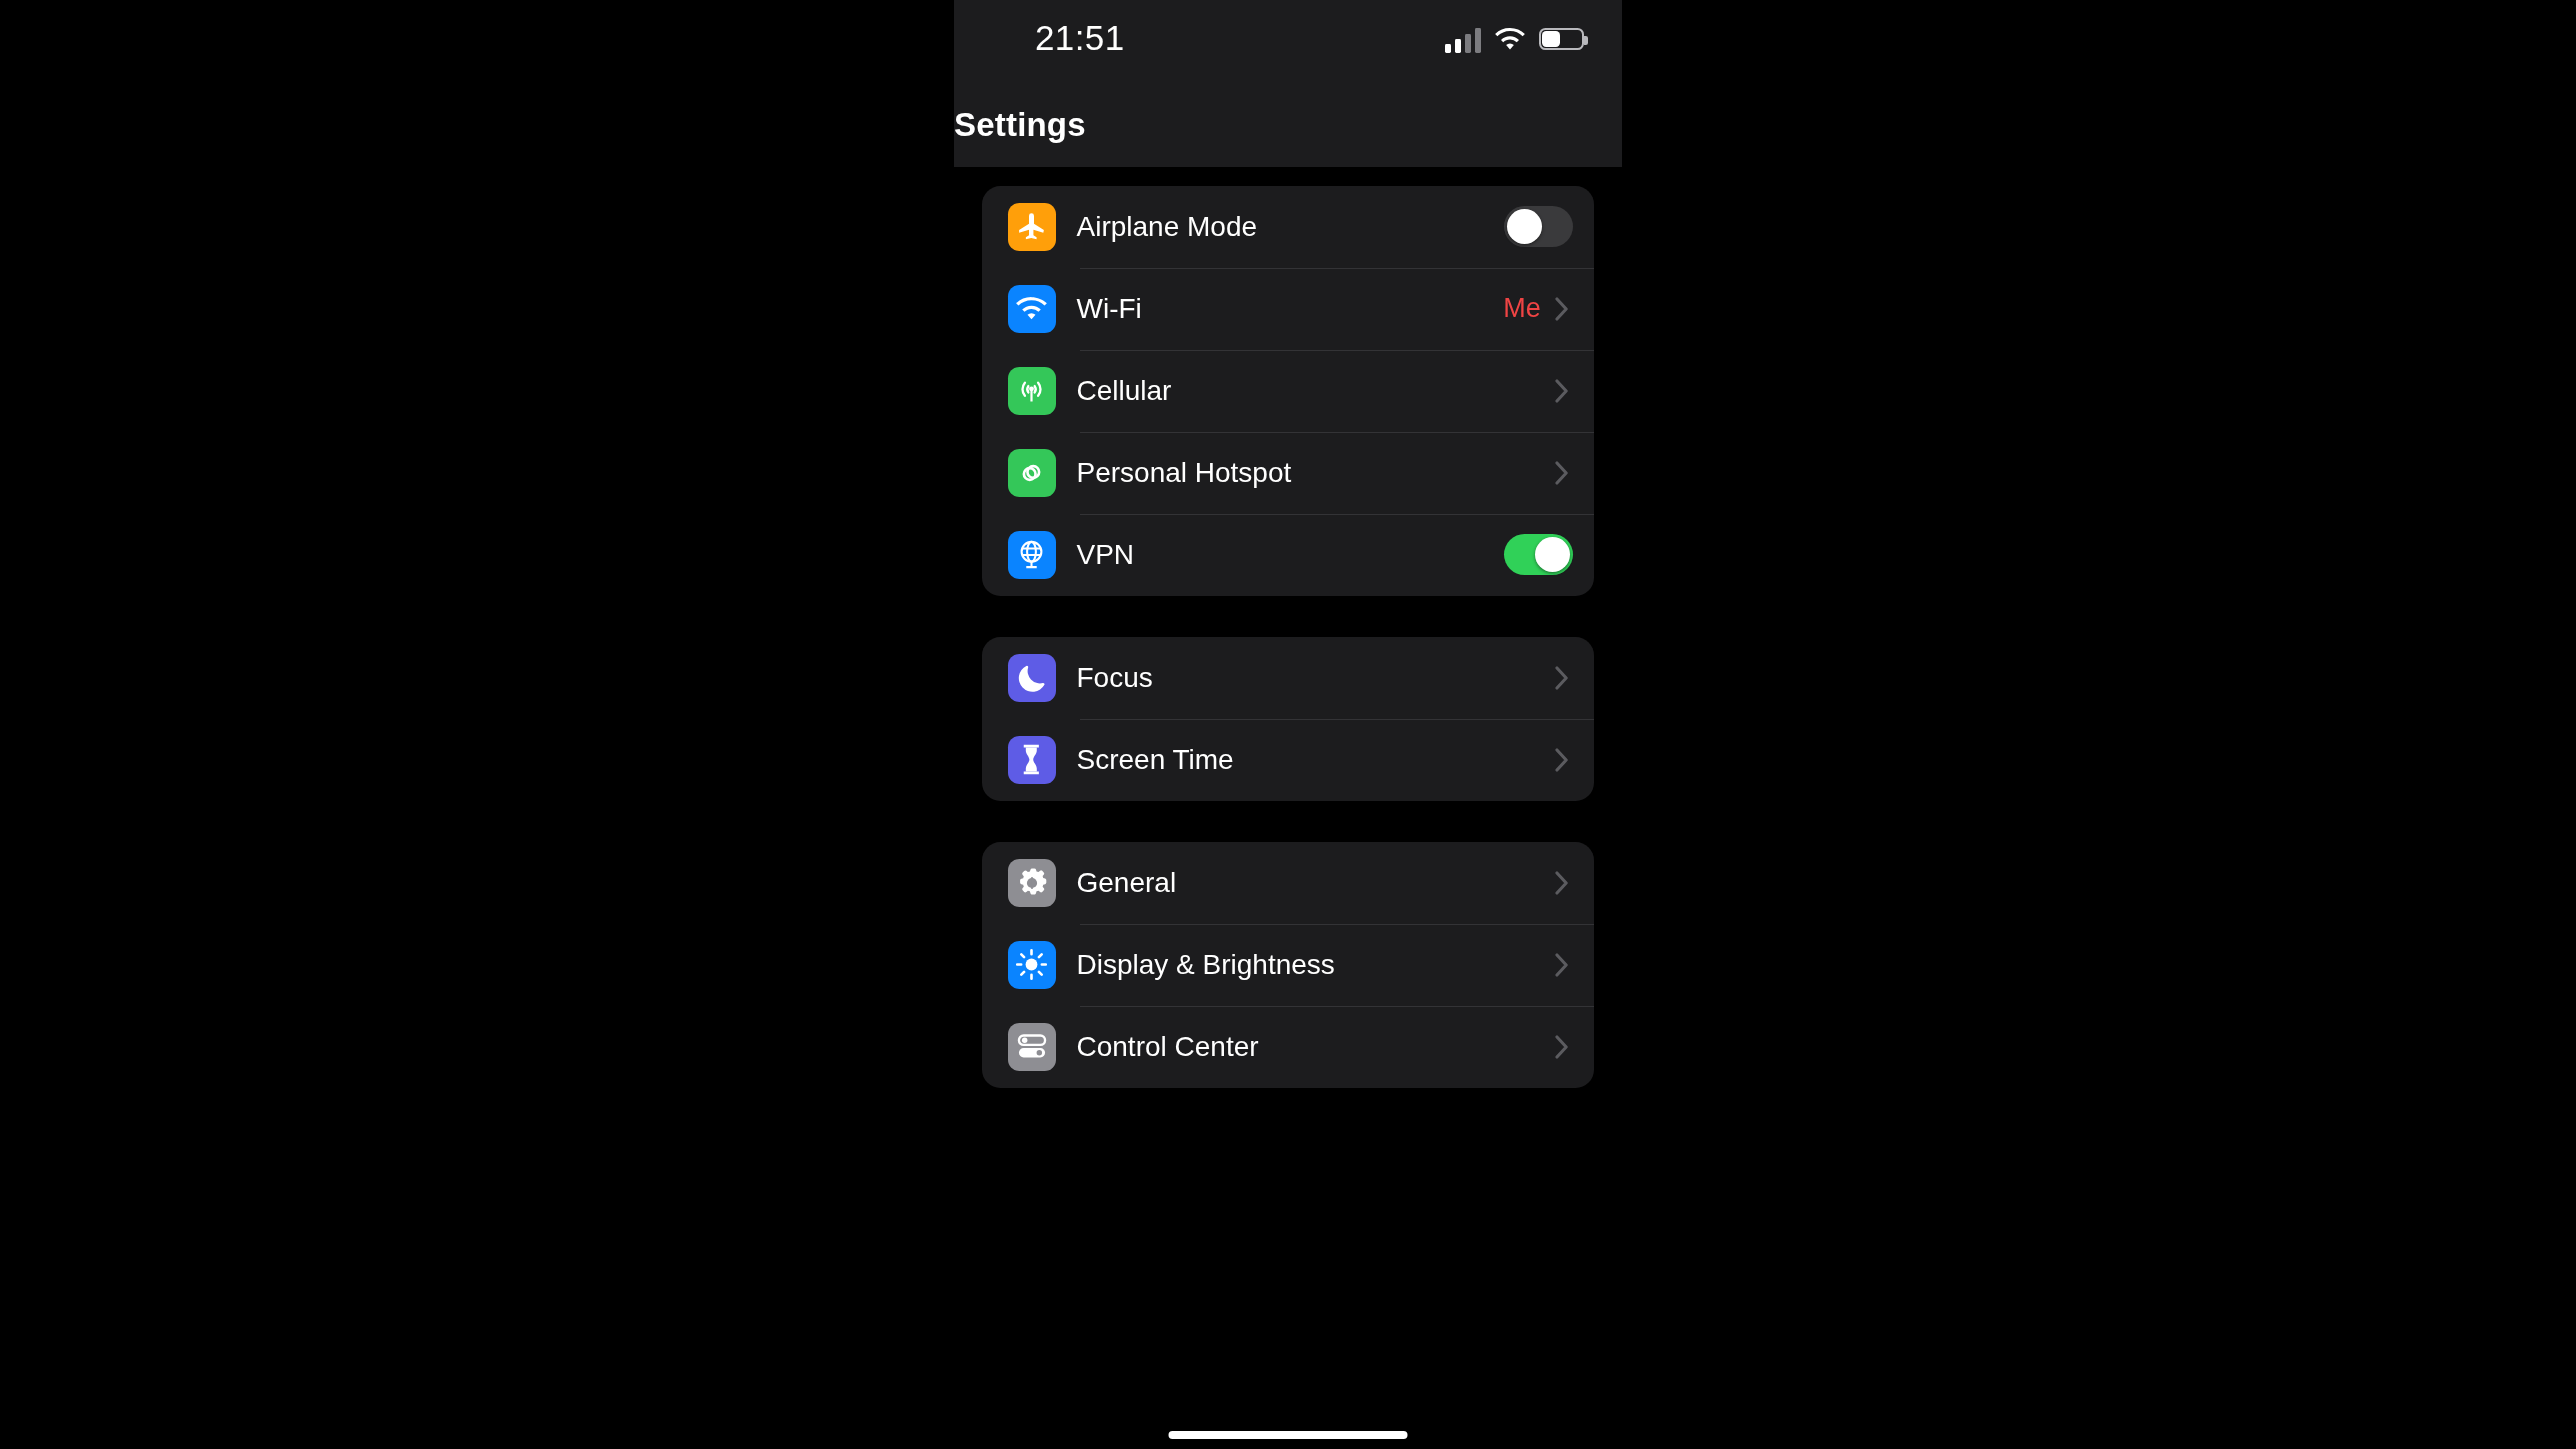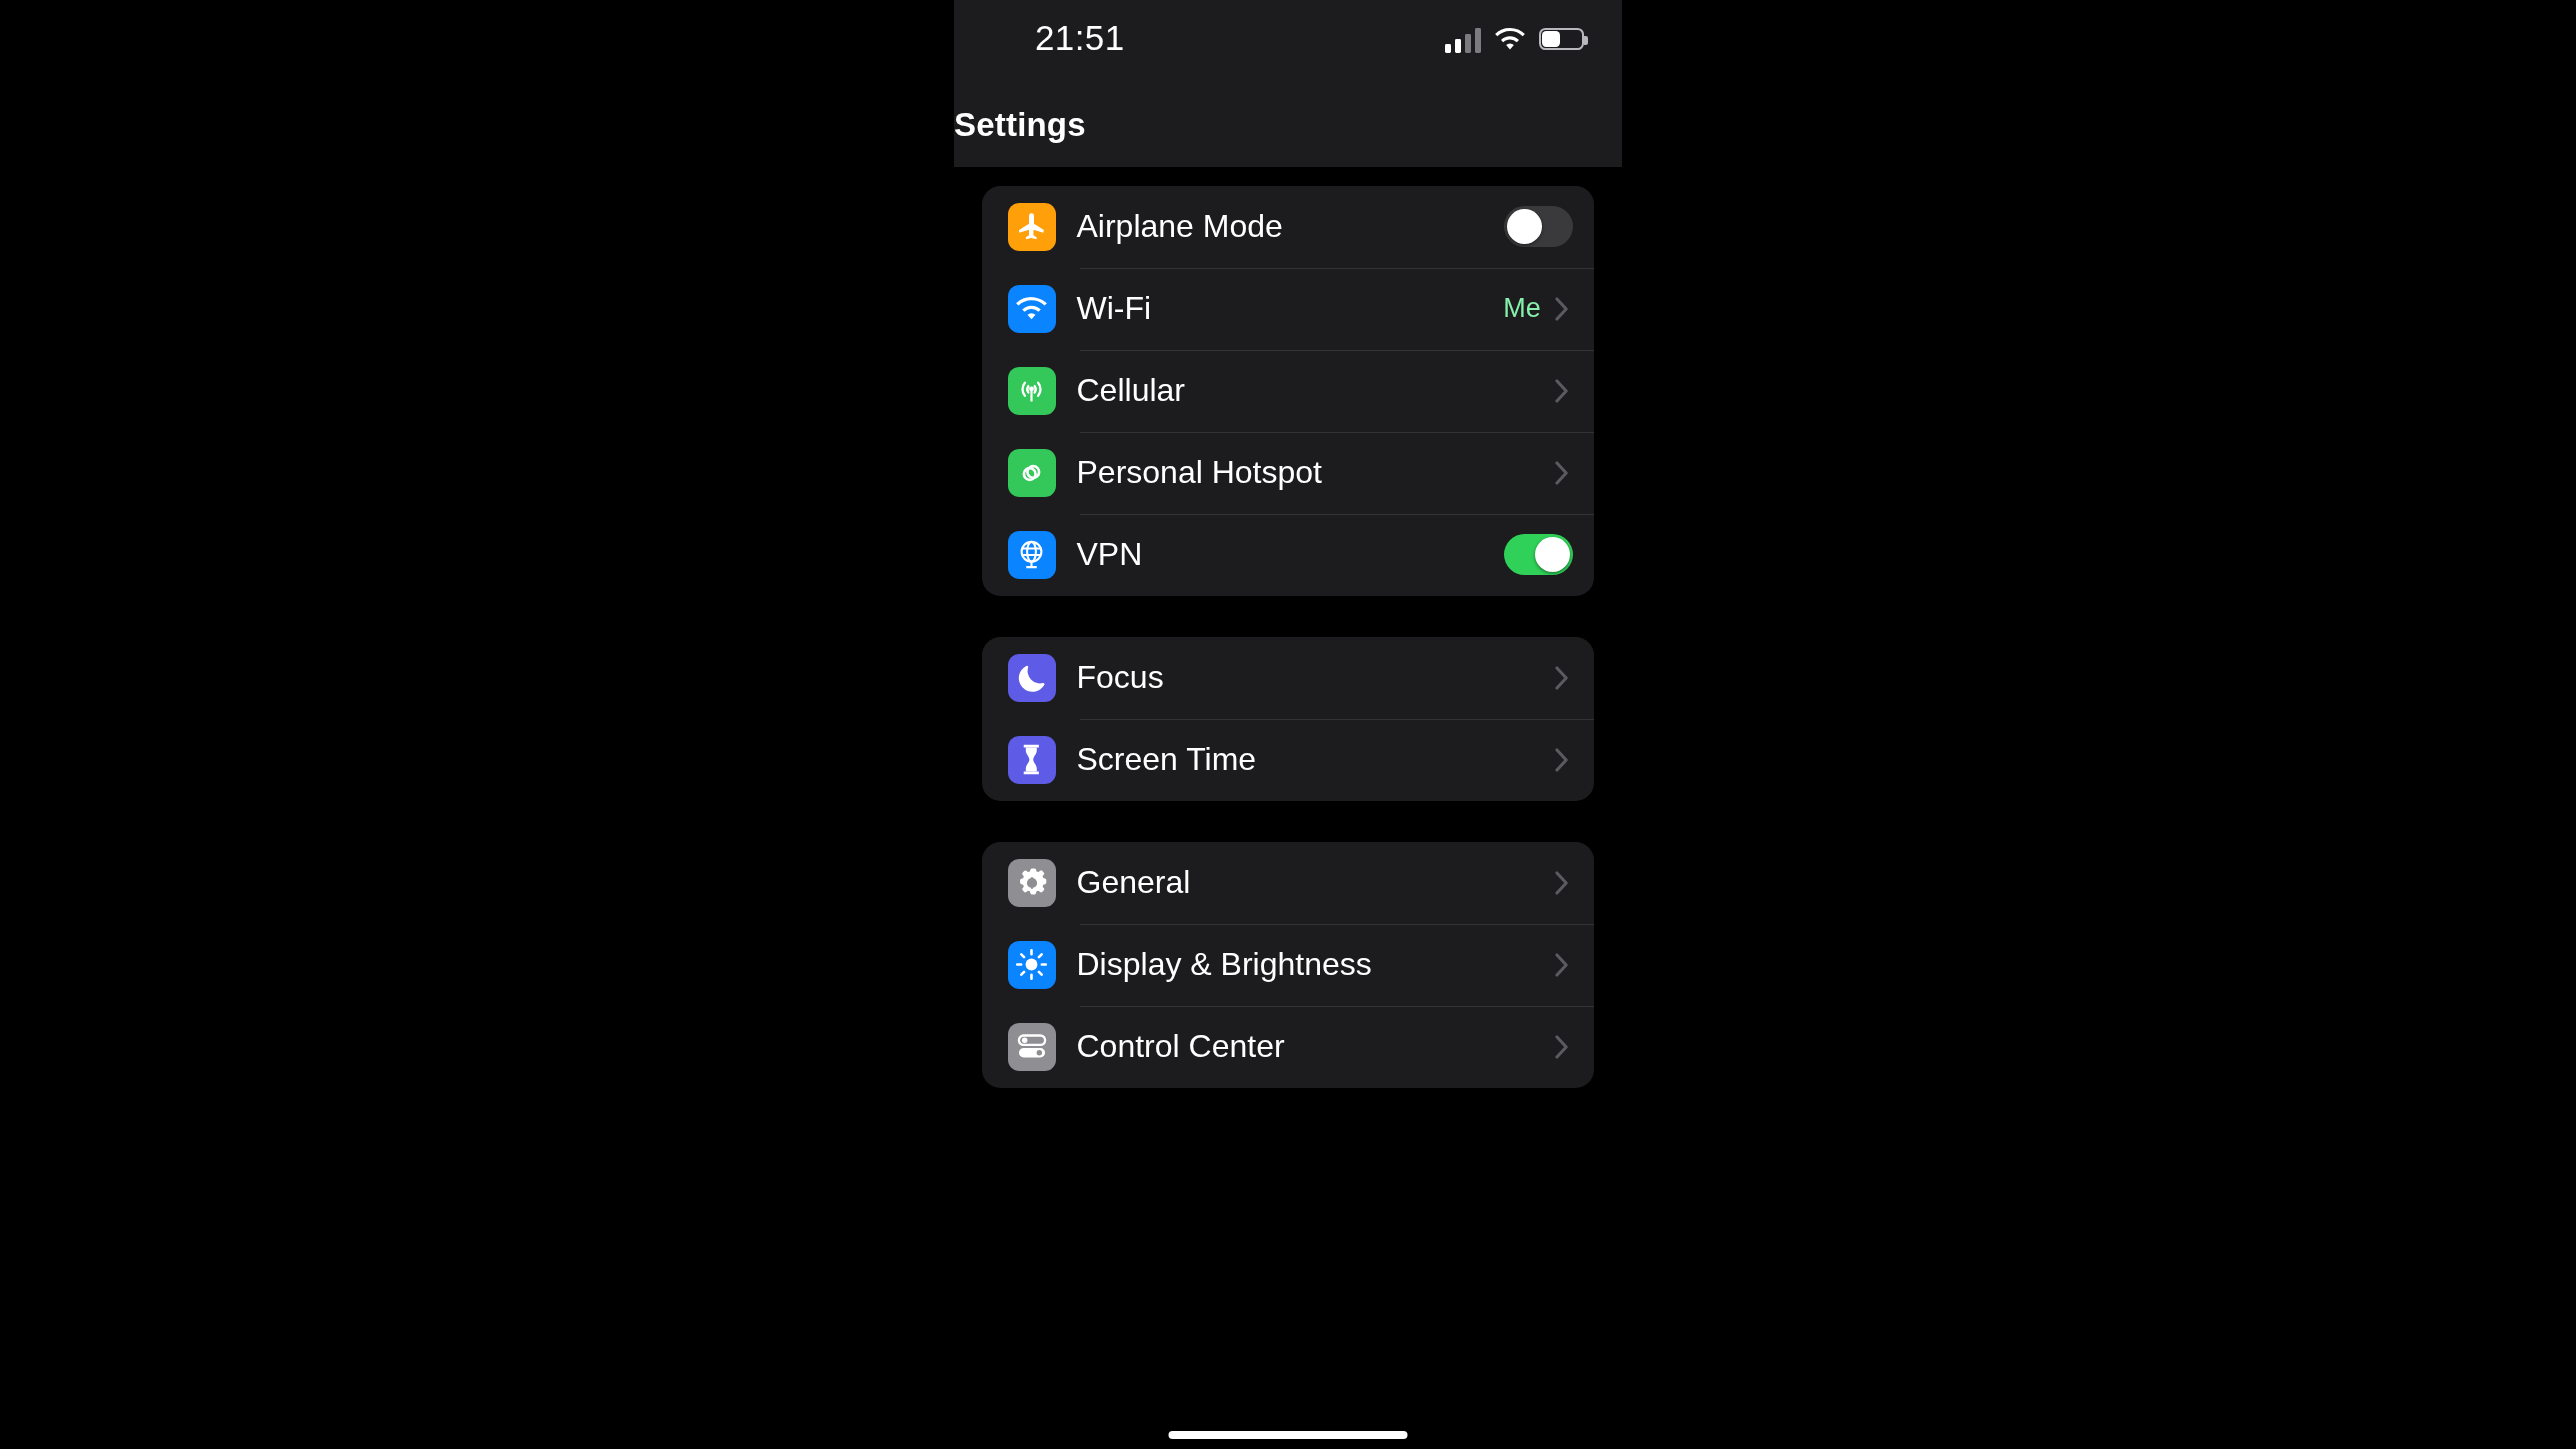--- a/index.html
+++ b/index.html
@@ -83,24 +83,24 @@
     background: #333336;
   }
   .icon {
     flex: 0 0 auto;
     width: 48px; height: 48px;
     border-radius: 11.3px;
     display: flex; align-items: center; justify-content: center;
     margin-right: 21px;
   }
   .icon svg { display: block; }
-  .label { font-size: 32px; color: #ffffff; white-space: nowrap; }
+  .label { font-size: 28px; color: #ffffff; white-space: nowrap; }
   .spacer { flex: 1 1 auto; }
   .value {
-    font-size: 27px; color: #86efac;
+    font-size: 27px; color: #ef4444;
     margin-right: 14px; white-space: nowrap;
     max-width: 92px; overflow: hidden;
   }
   .chev { width: 14px; height: 24px; flex: 0 0 auto; margin-right: 4.2px; }
   
   .toggle {
     position: relative; width: 69px; height: 41px;
     border-radius: 20.5px; flex: 0 0 auto;
   }
   .toggle .knob {

